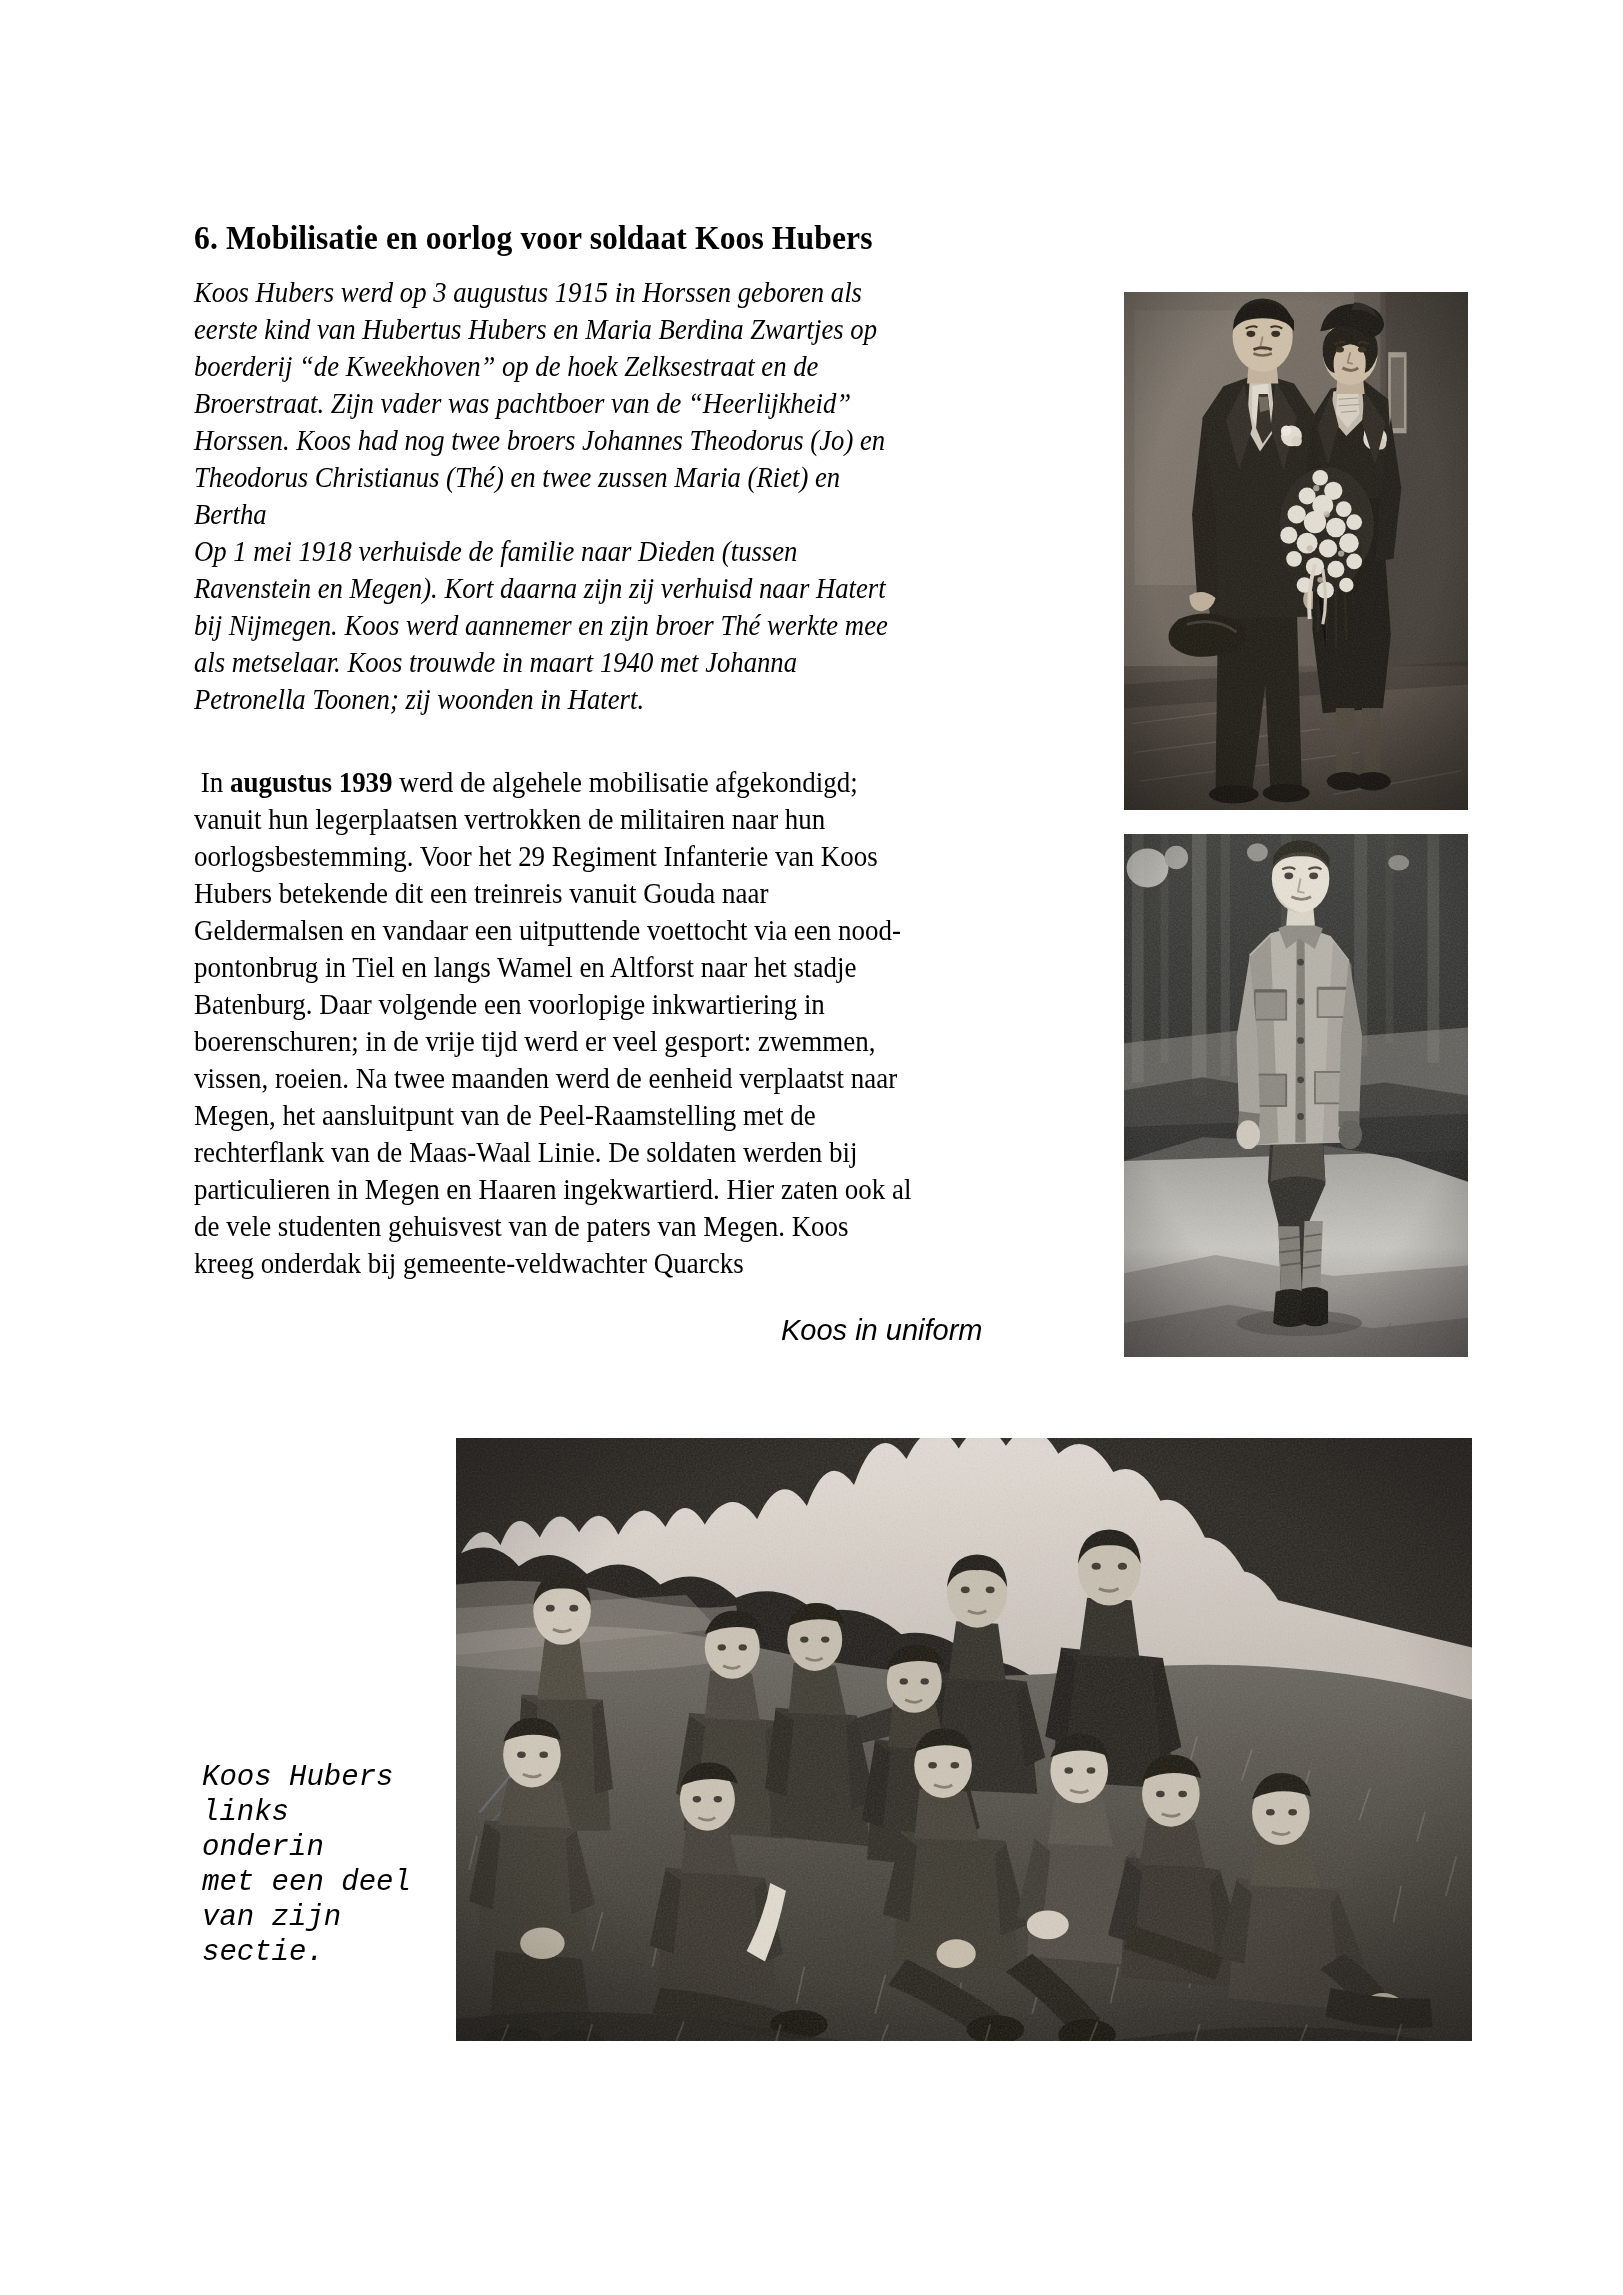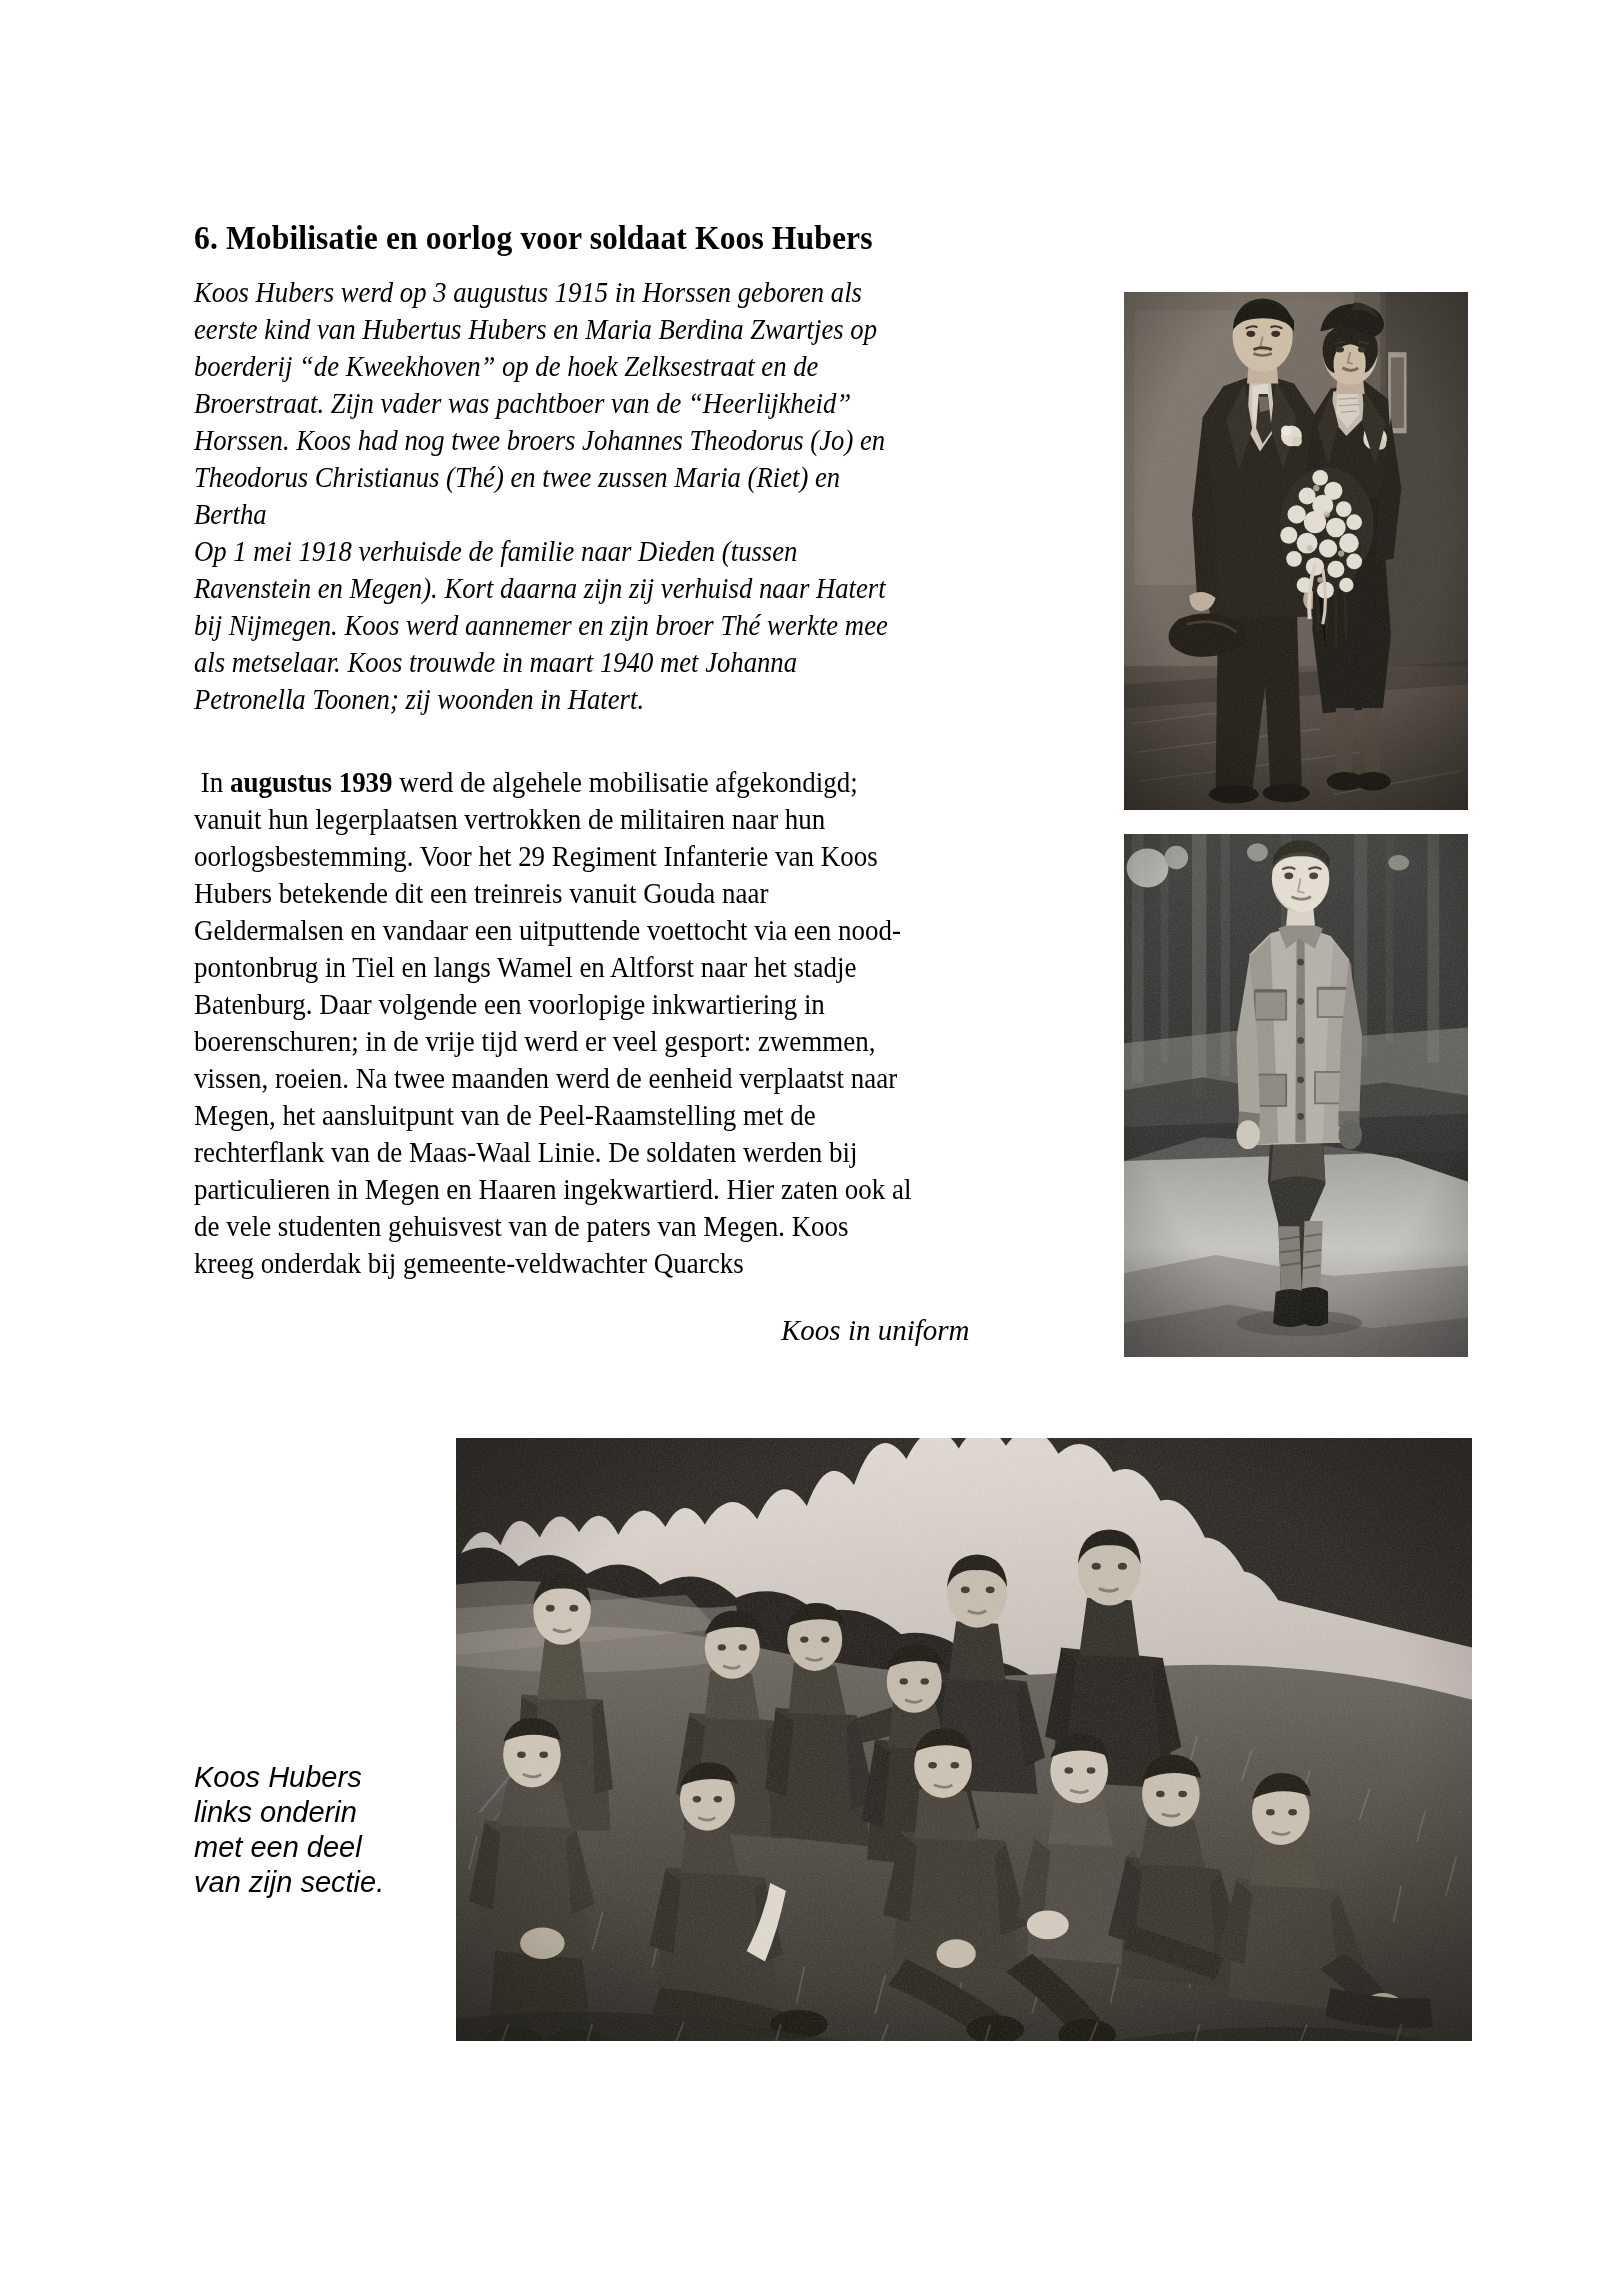--- a/index.html
+++ b/index.html
@@ -61,33 +61,33 @@
     transform: scaleX(0.93);
     transform-origin: left top;
   }
   .para-roman .lineblock { white-space: pre-wrap; }
   .para-roman b { font-weight: bold; }
 
   .caption-uniform {
     position: absolute;
     left: 781px;
     top: 1313px;
-    font-family: Liberation Serif, serif;
+    font-family: Liberation Sans, sans-serif;
     font-style: italic;
     font-size: 29px;
     line-height: 34px;
     white-space: nowrap;
   }
 
   .caption-group {
     position: absolute;
-    left: 194px;
+    left: 202px;
     top: 1760px;
     width: 222px;
-    font-family: Liberation Sans, sans-serif;
+    font-family: Liberation Mono, monospace;
     font-style: italic;
     font-size: 29px;
     line-height: 35px;
   }
   .caption-group .lineblock { white-space: pre-wrap; }
 
   
   .footer {
     position: absolute;
     left: 194px;

